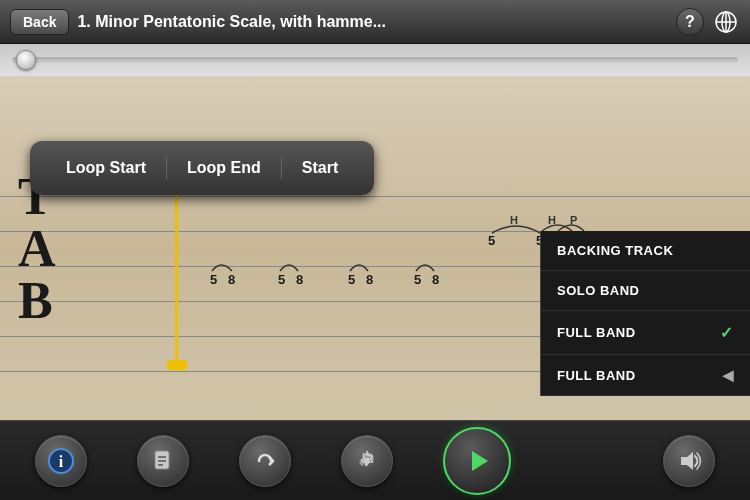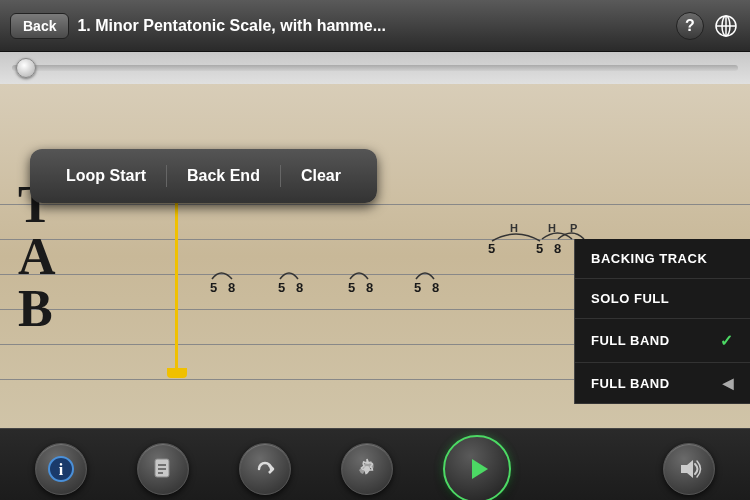--- a/index.html
+++ b/index.html
@@ -8,21 +8,21 @@
       width: 750px;
       height: 500px;
       overflow: hidden;
       font-family: 'Helvetica Neue', Arial, sans-serif;
       background: #000;
     }
 
     
     #top-bar {
       width: 750px;
-      height: 52px;
+      height: 44px;
       background: linear-gradient(to bottom, #5a5a5a, #2a2a2a);
       display: flex;
       align-items: center;
       padding: 0 10px;
       border-bottom: 1px solid #111;
     }
 
     #back-btn {
       background: linear-gradient(to bottom, #7a7a7a, #4a4a4a);
       color: #fff;
@@ -224,21 +224,21 @@
       width: 100%;
       height: 100%;
       pointer-events: none;
     }
 
     
     #track-panel {
       position: absolute;
       right: 0;
       top: 155px;
-      width: 176px;
+      width: 210px;
       background: #1a1a1a;
       border-left: 1px solid #444;
       z-index: 20;
     }
 
     .track-item {
       padding: 12px 16px;
       color: #fff;
       font-size: 13px;
       font-weight: bold;
@@ -350,23 +350,23 @@
   </div>
 
   <div id="playhead">
     <div id="playhead-top"></div>
     <div id="playhead-bottom"></div>
   </div>
 
   <div id="loop-popup">
     <button class="loop-btn">Loop Start</button>
     <div class="loop-divider"></div>
-    <button class="loop-btn">Back End</button>
+    <button class="loop-btn">Loop End</button>
     <div class="loop-divider"></div>
-    <button class="loop-btn">Clear</button>
+    <button class="loop-btn">Start</button>
   </div>
 
   <svg class="curve-svg" viewBox="0 0 750 344">
 
     <path d="M 212 195 Q 221 183 232 195" stroke="#333" stroke-width="1.5" fill="none"></path>
 
     <path d="M 280 195 Q 289 183 298 195" stroke="#333" stroke-width="1.5" fill="none"></path>
 
     <path d="M 350 195 Q 359 183 368 195" stroke="#333" stroke-width="1.5" fill="none"></path>
 
@@ -398,21 +398,21 @@
   <span class="tab-note" style="left:578px;top:157px">5</span>
 
   <span class="tab-note" style="left:608px;top:196px">8</span>
 
   <div id="track-panel">
     <div class="track-item">
       <span>BACKING TRACK</span>
       <span class="track-check"></span>
     </div>
     <div class="track-item">
-      <span>SOLO FULL</span>
+      <span>SOLO BAND</span>
       <span class="track-check"></span>
     </div>
     <div class="track-item">
       <span>FULL BAND</span>
       <span class="track-check">✓</span>
     </div>
     <div class="track-item">
       <span>FULL BAND</span>
       <span class="track-arrow">◀</span>
     </div>

